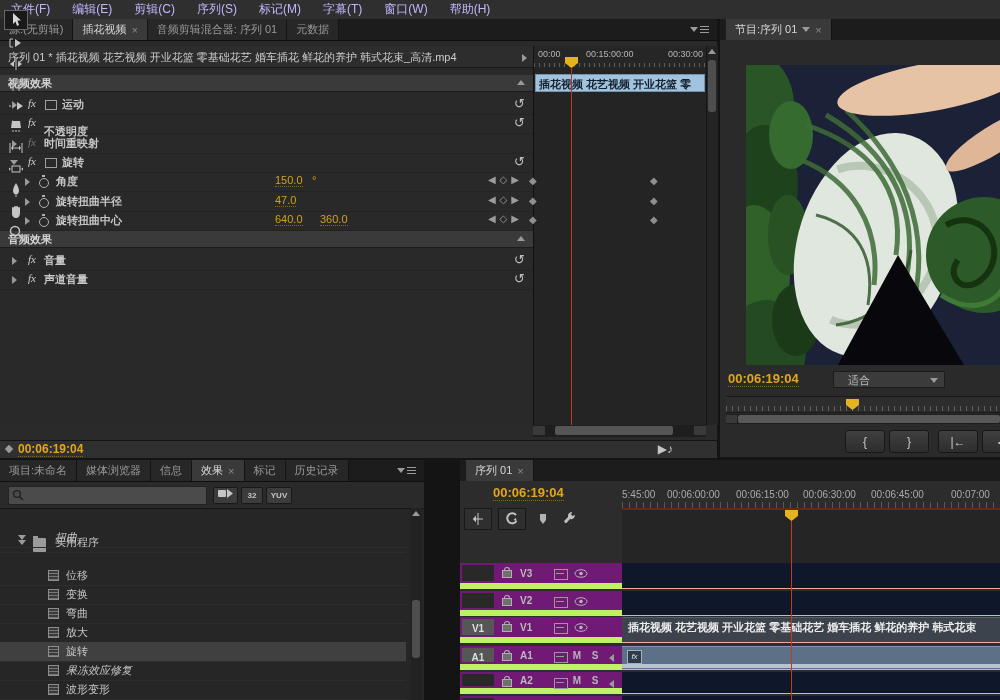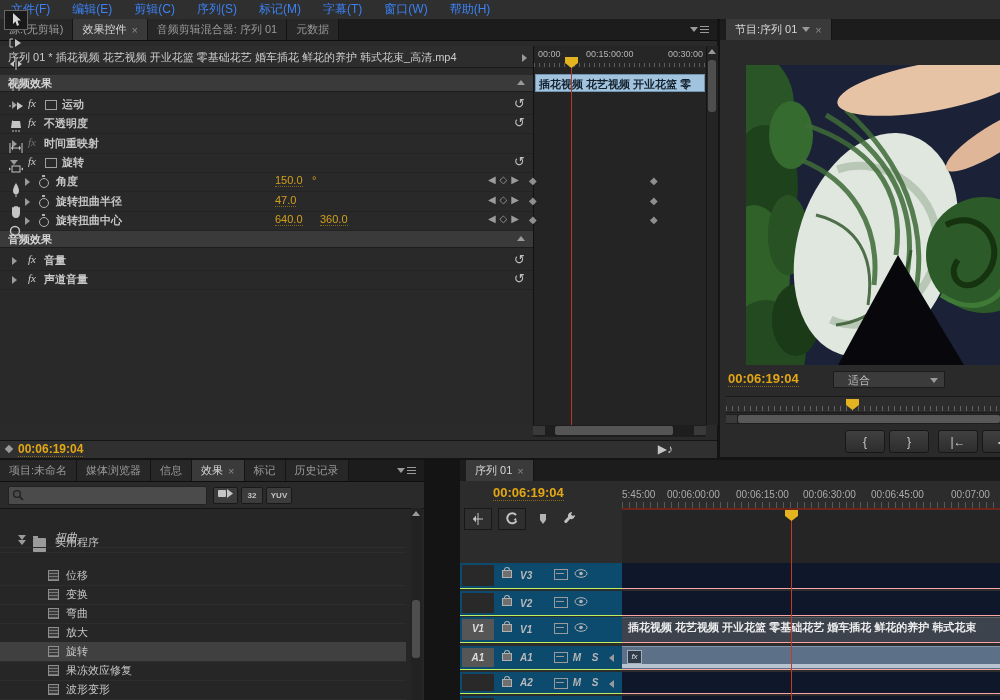--- a/index.html
+++ b/index.html
@@ -6,21 +6,21 @@
   body{
     width:1000px;height:700px;background:#141414;overflow:hidden;
     font-family:"Liberation Sans","DejaVu Sans",sans-serif;
     color:#c8c8c8;-webkit-font-smoothing:antialiased;
   }
   .abs{position:absolute;}
   #app{position:relative;width:1000px;height:700px;background:#141414;}
 
   
   .menubar{position:absolute;top:0;left:0;width:1000px;height:19px;background:#2f2f2f;
-    border-bottom:1px solid #0e0e0e;display:flex;align-items:center;font-size:12px;color:#3b82f6;}
+    border-bottom:1px solid #0e0e0e;display:flex;align-items:center;font-size:12px;color:#c4b5fd;}
   .menubar span{padding:0 11px;white-space:nowrap;}
 
   
   .tabs{position:absolute;top:0;left:0;right:0;height:21px;background:#1c1c1c;
     border-bottom:1px solid #0f0f0f;display:flex;align-items:stretch;font-size:11px;color:#999;}
   .tab{display:flex;align-items:center;gap:5px;padding:0 9px;background:#272727;
     border-right:1px solid #141414;white-space:nowrap;}
   .tab.active{background:#3a3a3a;color:#d8d8d8;}
   .tab .close{color:#8a8a8a;font-size:11px;}
   .panel-menu{margin-left:auto;display:flex;align-items:center;gap:2px;padding:0 8px;}
@@ -131,21 +131,21 @@
     display:flex;align-items:center;justify-content:center;box-sizing:border-box;}
   .tl-ruler{position:absolute;top:24px;left:162px;right:0;height:24px;background:#2c2c2c;
     font-size:10px;color:#ababab;overflow:hidden;}
   .tl-ruler .lab{position:absolute;top:5px;white-space:nowrap;}
   .tl-ruler .tick{position:absolute;bottom:0;left:0;right:0;height:6px;
     background:repeating-linear-gradient(to right,#585858 0 1px,transparent 1px 7px);}
   .tl-workarea{position:absolute;top:48px;left:162px;right:0;height:4px;background:#21262b;
     border-top:2px solid #6e2417;}
   .tl-gap{position:absolute;top:52px;left:162px;right:0;height:51px;background:#252525;}
   .tl-row{position:absolute;left:0;right:0;font-size:10px;}
-  .tl-head{position:absolute;left:0;width:162px;top:0;bottom:0;background:#0c4a6e;border-bottom:1px solid #bef264;font-style:italic;}
+  .tl-head{position:absolute;left:0;width:162px;top:0;bottom:0;background:#701a75;border-bottom:6px solid #bef264;}
   .tl-content{position:absolute;left:162px;right:0;top:0;bottom:0;background:#0f172a;border-bottom:1px solid #fca5a5;}
   .patch{position:absolute;left:2px;top:2px;bottom:2px;width:32px;background:#292929;}
   .patch.on{background:#565656;color:#ddd;text-align:center;font-weight:bold;}
   .patch.on span{display:inline-block;margin-top:4px;}
   .lock{position:absolute;left:42px;top:7px;width:8px;height:6px;border:1px solid #b0b0b0;background:#6f6f6f;}
   .lock:before{content:"";position:absolute;left:1px;top:-4px;width:4px;height:3px;
     border:1px solid #b0b0b0;border-bottom:none;border-radius:3px 3px 0 0;}
   .tname{position:absolute;left:60px;top:0;bottom:0;width:28px;color:#bbb;font-weight:bold;
     display:flex;align-items:center;}
   .sync{position:absolute;left:94px;top:6px;width:12px;height:9px;border:1px solid #9a9a9a;}
@@ -177,21 +177,21 @@
     <span>窗口(W)</span>
     <span>帮助(H)</span>
   </div>
 
   <div id="ec-group" class="panel">
     <div class="tabs">
       <div class="tab">
           <span>源:(无剪辑)</span>
         </div>
       <div class="tab active">
-        <span>效果控件</span>
+        <span>插花视频</span>
         <span class="close">×</span>
       </div>
       <div class="tab">
           <span>音频剪辑混合器: 序列 01</span>
         </div>
       <div class="tab">
           <span>元数据</span>
         </div>
       <div class="panel-menu">
           <span class="tri-d"></span>
@@ -223,21 +223,21 @@
       <span class="tri-r abs" style="left:12px;top:6px;"></span>
       <span class="fxmark abs" style="left:28px;top:2px;">fx</span>
       <span class="boxicon abs" style="left:45px;top:5px;"></span>
       <span class="ec-label" style="left:62px;">运动</span>
       <span class="reset">↺</span>
     </div>
 
     <div class="ec-row" style="top:95px;">
       <span class="tri-r abs" style="left:12px;top:6px;"></span>
       <span class="fxmark abs" style="left:28px;top:2px;">fx</span>
-      <span class="ec-label" style="left:44px;">不透明度</span>
+      <span class="ec-label" style="left:44px;margin-top:8px;">不透明度</span>
       <span class="reset">↺</span>
     </div>
 
     <div class="ec-row" style="top:115px;">
       <span class="tri-r abs" style="left:12px;top:6px;"></span>
       <span class="fxmark dim abs" style="left:28px;top:2px;">fx</span>
       <span class="ec-label" style="left:44px;">时间重映射</span>
     </div>
 
     <div class="ec-row" style="top:134px;">
@@ -462,21 +462,21 @@
       <div class="trow" style="top:114px;">
         <span class="fxitem abs" style="left:48px;top:4px;"></span>
         <span class="abs" style="left:66px;">放大</span>
       </div>
       <div class="trow sel" style="top:133px;">
         <span class="fxitem abs" style="left:48px;top:4px;"></span>
         <span class="abs" style="left:66px;">旋转</span>
       </div>
       <div class="trow" style="top:152px;">
         <span class="fxitem abs" style="left:48px;top:4px;"></span>
-        <span class="abs" style="left:66px;">果冻效应修复</span>
+        <span class="abs" style="left:66px;font-style:italic;">果冻效应修复</span>
       </div>
       <div class="trow" style="top:171px;">
         <span class="fxitem abs" style="left:48px;top:4px;"></span>
         <span class="abs" style="left:66px;">波形变形</span>
       </div>
       <div class="trow" style="top:190px;">
 
         <span class="abs" style="left:66px;">球面化</span>
       </div>
     </div>

